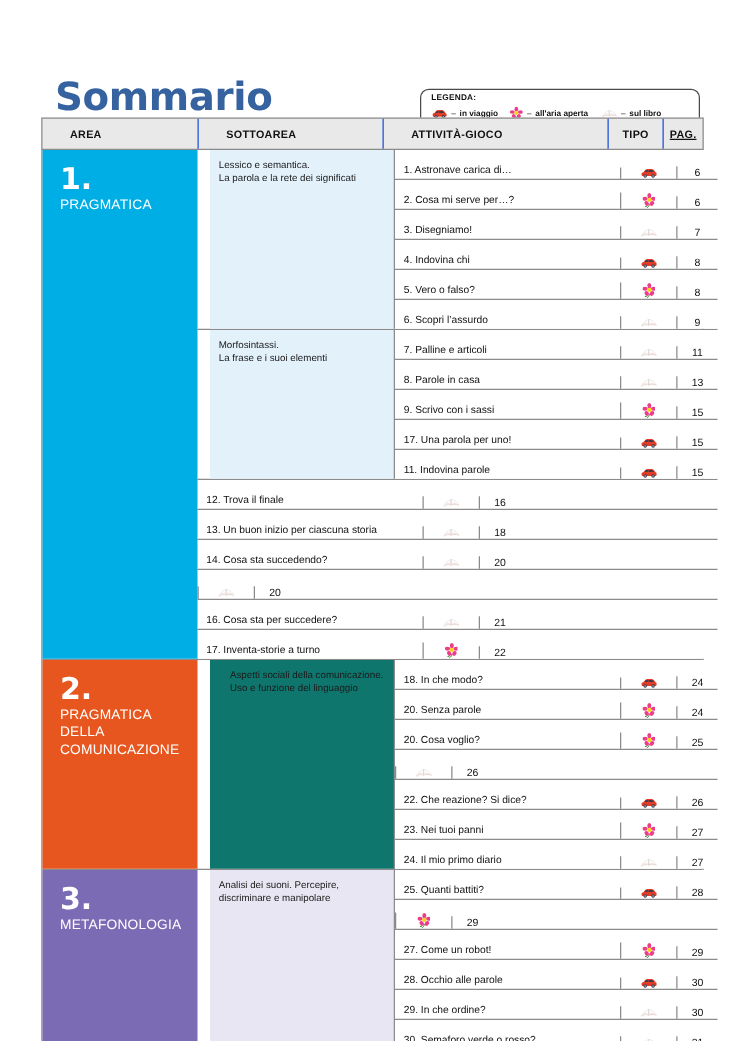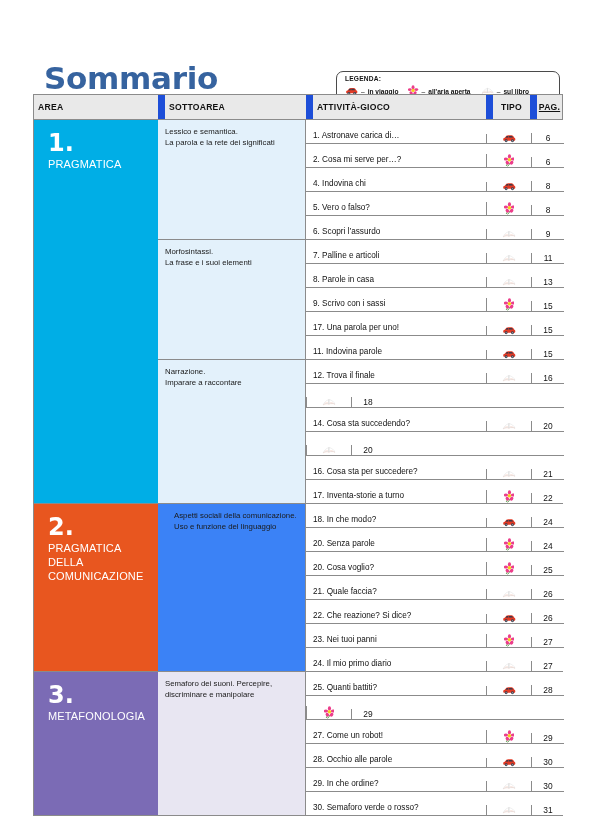--- a/index.html
+++ b/index.html
@@ -38,24 +38,24 @@
   .icn svg{display:block;}
 
   
   .table{position:absolute;left:33px;top:94px;width:530px;}
   .thead{
     display:flex;height:26px;align-items:center;
     background:#e9e9e9;border:1px solid #8b8b8b;box-sizing:border-box;
   }
   .thead .c{
     font-size:8.6px;font-weight:bold;color:#111;letter-spacing:.25px;
-    height:100%;display:flex;align-items:center;padding-left:4px;
+    height:100%;display:flex;align-items:center;padding-left:22px;
     box-sizing:border-box;
   }
-  .thead .c + .c{border-left:7px solid #1d4ed8;}
+  .thead .c + .c{border-left:1px solid #1d4ed8;}
   .col-area{width:124px;}
   .col-sub{width:148px;}
   .col-act{width:180px;}
   .col-tipo{width:44px;justify-content:center;padding-left:0 !important;}
   .col-pag{width:32px;justify-content:center;padding-left:0 !important;text-decoration:underline;}
 
   .tbody{border:1px solid #8b8b8b;border-top:none;box-sizing:border-box;}
   .area-block{display:flex;border-bottom:1px solid #8b8b8b;}
   .area-block:last-child{border-bottom:none;}
 
@@ -75,21 +75,21 @@
   }
 
   .right-part{flex:1;display:flex;flex-direction:column;}
   .sub-block{display:flex;border-bottom:1px solid #8b8b8b;}
   .sub-block:last-child{border-bottom:none;}
   .sub-cell{
     width:148px;flex:0 0 148px;
     border-right:1px solid #8b8b8b;
     box-sizing:border-box;
     padding:6px 5px 0 7px;
-    font-size:7.8px;line-height:1.42;color:#1a1a1a;
+    font-size:7.8px;line-height:1.42;color:#1a1a1a;margin-left:10px;
   }
   .rows{flex:1;display:flex;flex-direction:column;}
   .row{
     display:flex;align-items:flex-end;min-height:23px;
     border-bottom:1px solid #8b8b8b;background:#fff;
   }
   .row:last-child{border-bottom:none;}
   .row .act{
     width:180px;flex:0 0 180px;
     box-sizing:border-box;
@@ -230,20 +230,38 @@
                           <ellipse cx="6.8" cy="17.2" rx="3.3" ry="4.1" transform="rotate(-36 6.8 17.2)"></ellipse>
                         </g>
                         <circle cx="11" cy="11.4" r="3.5" fill="#f5d416"></circle>
                       </svg>
                     </span>
                   </div>
                   <div class="pag">6</div>
                 </div>
                 <div class="row">
                   <div class="act">
+                    <span>3. Disegniamo!</span>
+                  </div>
+                  <div class="tipo">
+                    <span class="icn">
+                      <svg width="14.280000000000001" height="10.08" viewBox="0 0 30 21">
+                        <path d="M2.4 16.4 C6 13.4 10.4 12.8 14.6 14.6 C18.6 12.4 23.2 12.6 27.4 15" fill="#fdf8f6" stroke="#e8a08c" stroke-width="0.9" stroke-linejoin="round"></path>
+                        <path d="M2.4 16.4 C5.2 10.8 8.4 7.2 14.6 5.2 C14.6 8.4 14.6 11.4 14.6 14.6 C10.4 12.8 6 13.4 2.4 16.4 Z" fill="#ffffff" stroke="#d9d9d9" stroke-width="0.9" stroke-linejoin="round"></path>
+                        <path d="M27.4 15 C24.8 9.6 21.2 6.6 14.6 5.2 C14.6 8.4 14.6 11.4 14.6 14.6 C18.6 12.6 23.2 12.6 27.4 15 Z" fill="#ffffff" stroke="#d9d9d9" stroke-width="0.9" stroke-linejoin="round"></path>
+                        <path d="M5.6 13.2 C8 11.6 10.6 11.2 13 11.8" stroke="#f0bcab" stroke-width="0.7" fill="none"></path>
+                        <path d="M16.4 11.8 C18.8 11.2 21.6 11.6 24 13.2" stroke="#f0bcab" stroke-width="0.7" fill="none"></path>
+                        <path d="M14.6 5.2 L14.6 14.6" stroke="#c8c8c8" stroke-width="0.8"></path>
+                      </svg>
+                    </span>
+                  </div>
+                  <div class="pag">7</div>
+                </div>
+                <div class="row">
+                  <div class="act">
                     <span>4. Indovina chi</span>
                   </div>
                   <div class="tipo">
                     <span class="icn">
                       <svg width="14" height="8.68" viewBox="0 0 32 20">
                         <path d="M3 14 C2 11 3 9 6 8.6 L10 4.2 C11 3 12.4 2.6 14.6 2.6 L20 2.6 C23 2.6 25 3.6 26.6 6 L28.4 8.8 C30.4 9.4 31 11 30.4 13.6 L29.6 15.6 L3.6 15.8 Z" fill="#e23b26"></path>
                         <path d="M11 4.6 L14.2 4.6 L14.2 8.2 L8.2 8.4 Z" fill="#3a3a4a"></path>
                         <path d="M15.6 4.6 L20 4.6 C22.2 4.6 23.6 5.4 24.8 7.2 L25.4 8.3 L15.6 8.3 Z" fill="#3a3a4a"></path>
                         <circle cx="9.4" cy="15.6" r="3.3" fill="#3a3a4a"></circle>
                         <circle cx="9.4" cy="15.6" r="1.4" fill="#c9c9c9"></circle>
@@ -394,44 +412,43 @@
                         <circle cx="24" cy="15.6" r="3.3" fill="#3a3a4a"></circle>
                         <circle cx="24" cy="15.6" r="1.4" fill="#c9c9c9"></circle>
                       </svg>
                     </span>
                   </div>
                   <div class="pag">15</div>
                 </div>
               </div>
             </div>
             <div class="sub-block">
-              <div class="sub-cell" style="background: rgb(227, 241, 251);">
-                <div>Narrazione.</div>
-                <div>Imparare a raccontare</div>
-              </div>
               <div class="rows">
                 <div class="row">
                   <div class="act">
                     <span>12. Trova il finale</span>
                   </div>
                   <div class="tipo">
                     <span class="icn">
                       <svg width="14.280000000000001" height="10.08" viewBox="0 0 30 21">
                         <path d="M2.4 16.4 C6 13.4 10.4 12.8 14.6 14.6 C18.6 12.4 23.2 12.6 27.4 15" fill="#fdf8f6" stroke="#e8a08c" stroke-width="0.9" stroke-linejoin="round"></path>
                         <path d="M2.4 16.4 C5.2 10.8 8.4 7.2 14.6 5.2 C14.6 8.4 14.6 11.4 14.6 14.6 C10.4 12.8 6 13.4 2.4 16.4 Z" fill="#ffffff" stroke="#d9d9d9" stroke-width="0.9" stroke-linejoin="round"></path>
                         <path d="M27.4 15 C24.8 9.6 21.2 6.6 14.6 5.2 C14.6 8.4 14.6 11.4 14.6 14.6 C18.6 12.6 23.2 12.6 27.4 15 Z" fill="#ffffff" stroke="#d9d9d9" stroke-width="0.9" stroke-linejoin="round"></path>
                         <path d="M5.6 13.2 C8 11.6 10.6 11.2 13 11.8" stroke="#f0bcab" stroke-width="0.7" fill="none"></path>
                         <path d="M16.4 11.8 C18.8 11.2 21.6 11.6 24 13.2" stroke="#f0bcab" stroke-width="0.7" fill="none"></path>
                         <path d="M14.6 5.2 L14.6 14.6" stroke="#c8c8c8" stroke-width="0.8"></path>
                       </svg>
                     </span>
                   </div>
                   <div class="pag">16</div>
                 </div>
                 <div class="row">
+                  <div class="act">
+                    <span>13. Un buon inizio per ciascuna storia</span>
+                  </div>
                   <div class="tipo">
                     <span class="icn">
                       <svg width="14.280000000000001" height="10.08" viewBox="0 0 30 21">
                         <path d="M2.4 16.4 C6 13.4 10.4 12.8 14.6 14.6 C18.6 12.4 23.2 12.6 27.4 15" fill="#fdf8f6" stroke="#e8a08c" stroke-width="0.9" stroke-linejoin="round"></path>
                         <path d="M2.4 16.4 C5.2 10.8 8.4 7.2 14.6 5.2 C14.6 8.4 14.6 11.4 14.6 14.6 C10.4 12.8 6 13.4 2.4 16.4 Z" fill="#ffffff" stroke="#d9d9d9" stroke-width="0.9" stroke-linejoin="round"></path>
                         <path d="M27.4 15 C24.8 9.6 21.2 6.6 14.6 5.2 C14.6 8.4 14.6 11.4 14.6 14.6 C18.6 12.6 23.2 12.6 27.4 15 Z" fill="#ffffff" stroke="#d9d9d9" stroke-width="0.9" stroke-linejoin="round"></path>
                         <path d="M5.6 13.2 C8 11.6 10.6 11.2 13 11.8" stroke="#f0bcab" stroke-width="0.7" fill="none"></path>
                         <path d="M16.4 11.8 C18.8 11.2 21.6 11.6 24 13.2" stroke="#f0bcab" stroke-width="0.7" fill="none"></path>
                         <path d="M14.6 5.2 L14.6 14.6" stroke="#c8c8c8" stroke-width="0.8"></path>
                       </svg>
@@ -516,21 +533,21 @@
             </div>
           </div>
         </div>
         <div class="area-block">
           <div class="area-cell" style="background: rgb(232, 86, 31);">
             <div class="area-num">2.</div>
             <div class="area-name">PRAGMATICA DELLA COMUNICAZIONE</div>
           </div>
           <div class="right-part">
             <div class="sub-block">
-              <div class="sub-cell" style="background: #3b82f6; padding-left: 16px;">
+              <div class="sub-cell" style="background: #0f766e; padding-left: 16px;">
                 <div>Aspetti sociali della comunicazione.</div>
                 <div>Uso e funzione del linguaggio</div>
               </div>
               <div class="rows">
                 <div class="row">
                   <div class="act">
                     <span>18. In che modo?</span>
                   </div>
                   <div class="tipo">
                     <span class="icn">
@@ -585,23 +602,20 @@
                           <ellipse cx="15.2" cy="17.2" rx="3.3" ry="4.1" transform="rotate(36 15.2 17.2)"></ellipse>
                           <ellipse cx="6.8" cy="17.2" rx="3.3" ry="4.1" transform="rotate(-36 6.8 17.2)"></ellipse>
                         </g>
                         <circle cx="11" cy="11.4" r="3.5" fill="#f5d416"></circle>
                       </svg>
                     </span>
                   </div>
                   <div class="pag">25</div>
                 </div>
                 <div class="row">
-                  <div class="act">
-                    <span>21. Quale faccia?</span>
-                  </div>
                   <div class="tipo">
                     <span class="icn">
                       <svg width="14.280000000000001" height="10.08" viewBox="0 0 30 21">
                         <path d="M2.4 16.4 C6 13.4 10.4 12.8 14.6 14.6 C18.6 12.4 23.2 12.6 27.4 15" fill="#fdf8f6" stroke="#e8a08c" stroke-width="0.9" stroke-linejoin="round"></path>
                         <path d="M2.4 16.4 C5.2 10.8 8.4 7.2 14.6 5.2 C14.6 8.4 14.6 11.4 14.6 14.6 C10.4 12.8 6 13.4 2.4 16.4 Z" fill="#ffffff" stroke="#d9d9d9" stroke-width="0.9" stroke-linejoin="round"></path>
                         <path d="M27.4 15 C24.8 9.6 21.2 6.6 14.6 5.2 C14.6 8.4 14.6 11.4 14.6 14.6 C18.6 12.6 23.2 12.6 27.4 15 Z" fill="#ffffff" stroke="#d9d9d9" stroke-width="0.9" stroke-linejoin="round"></path>
                         <path d="M5.6 13.2 C8 11.6 10.6 11.2 13 11.8" stroke="#f0bcab" stroke-width="0.7" fill="none"></path>
                         <path d="M16.4 11.8 C18.8 11.2 21.6 11.6 24 13.2" stroke="#f0bcab" stroke-width="0.7" fill="none"></path>
                         <path d="M14.6 5.2 L14.6 14.6" stroke="#c8c8c8" stroke-width="0.8"></path>
                       </svg>
@@ -673,21 +687,21 @@
           </div>
         </div>
         <div class="area-block">
           <div class="area-cell" style="background: rgb(123, 107, 181);">
             <div class="area-num">3.</div>
             <div class="area-name">METAFONOLOGIA</div>
           </div>
           <div class="right-part">
             <div class="sub-block">
               <div class="sub-cell" style="background: rgb(232, 230, 242);">
-                <div>Semaforo dei suoni. Percepire,</div>
+                <div>Analisi dei suoni. Percepire,</div>
                 <div>discriminare e manipolare</div>
               </div>
               <div class="rows">
                 <div class="row">
                   <div class="act">
                     <span>25. Quanti battiti?</span>
                   </div>
                   <div class="tipo">
                     <span class="icn">
                       <svg width="14" height="8.68" viewBox="0 0 32 20">

